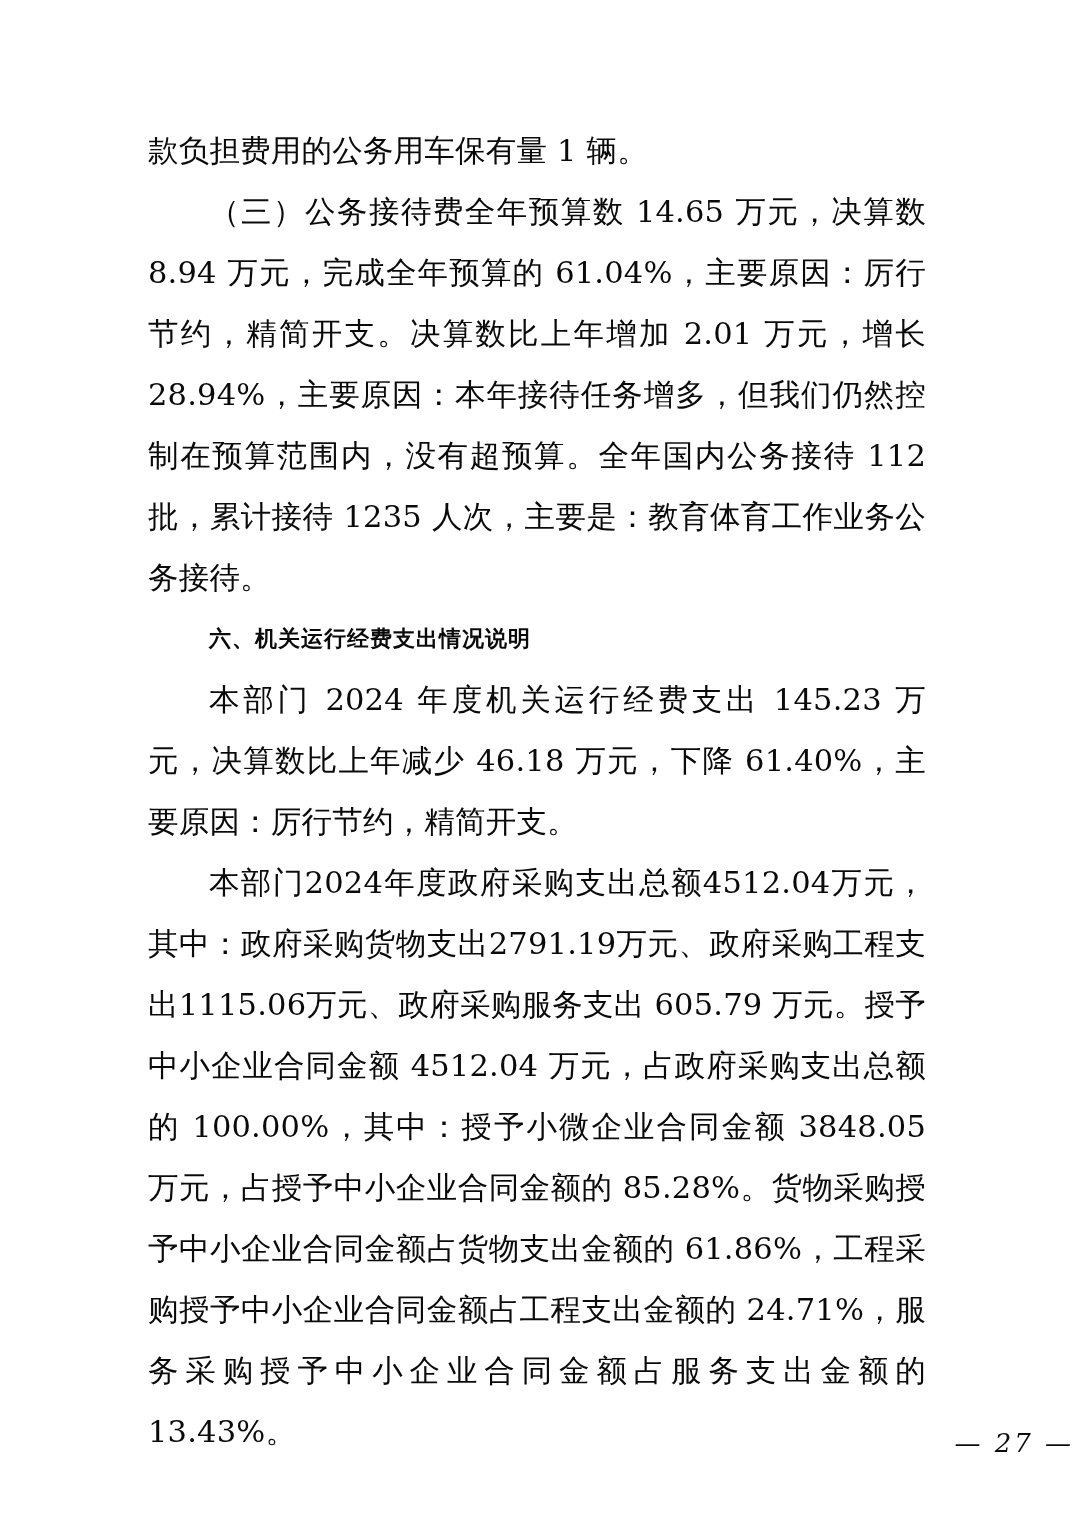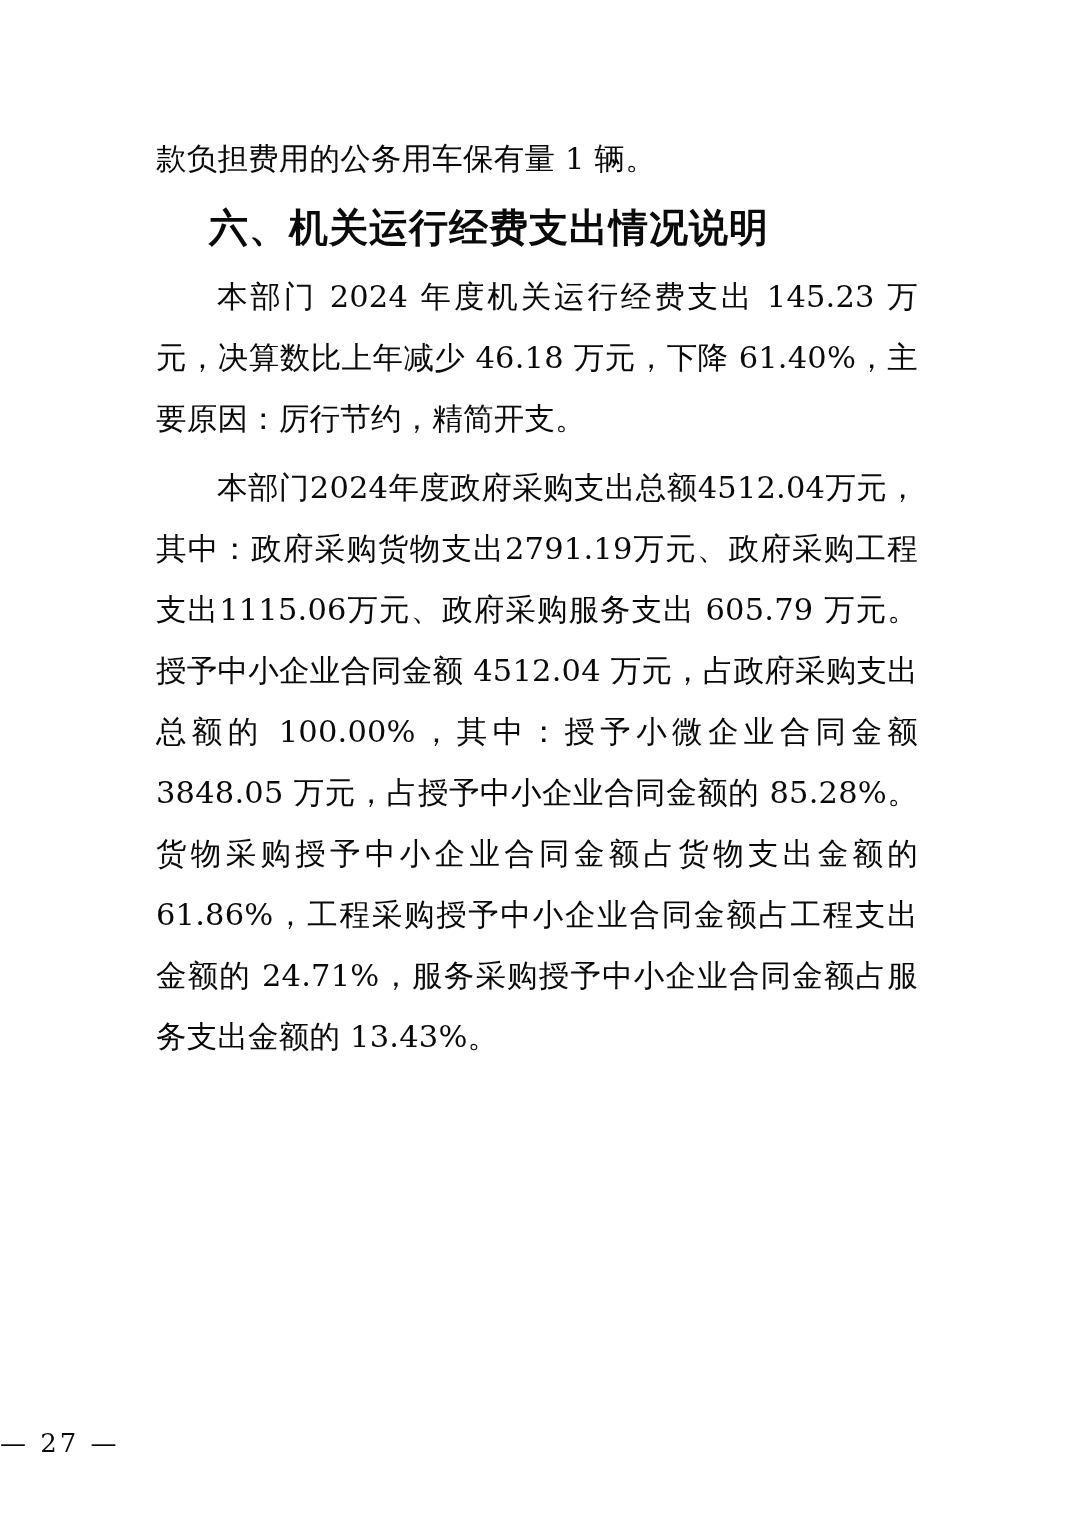--- a/index.html
+++ b/index.html
@@ -26,56 +26,58 @@
   }
   .body-text {
     font-size: 30.5px;
     line-height: 61px;
     text-align: justify;
     text-justify: inter-ideograph;
     letter-spacing: 0.2px;
     font-family: "DejaVu Serif", "Liberation Serif", serif;
   }
   .para {
-    margin: 8px;
+    margin: 0;
     text-indent: 0;
   }
   .para.indent {
     text-indent: 61px;
   }
   .heading {
     margin: 0;
-    font-size: 39px;
+    font-size: 22px;
     line-height: 61px;
     font-weight: bold;
     text-indent: 61px;
     font-family: "DejaVu Sans", "Liberation Sans", sans-serif;
     letter-spacing: 1px;
   }
   .footer {
     position: absolute;
     left: 0;
     right: 0;
     bottom: 62px;
-    text-align: left;
+    text-align: right;
     font-size: 26px;
     letter-spacing: 3px;
     font-family: "DejaVu Serif", "Liberation Serif", serif;
     color: #0a0a0a;
+    font-style: italic;
   }
 </style>
 </head>
 <body>
 
 <div class="page">
 
   <div class="body-text">
 
     <p class="para">款负担费用的公务用车保有量 1 辆。</p>
 
+    <p class="para indent">（三）公务接待费全年预算数 14.65 万元，决算数 8.94 万元，完成全年预算的 61.04%，主要原因：厉行节约，精简开支。决算数比上年增加 2.01 万元，增长 28.94%，主要原因：本年接待任务增多，但我们仍然控制在预算范围内，没有超预算。全年国内公务接待 112 批，累计接待 1235 人次，主要是：教育体育工作业务公务接待。</p>
 
     <h2 class="heading">六、机关运行经费支出情况说明</h2>
 
     <p class="para indent">本部门 2024 年度机关运行经费支出 145.23 万元，决算数比上年减少 46.18 万元，下降 61.40%，主要原因：厉行节约，精简开支。</p>
 
 
     <p class="para indent">本部门2024年度政府采购支出总额4512.04万元，其中：政府采购货物支出2791.19万元、政府采购工程支出1115.06万元、政府采购服务支出 605.79 万元。授予中小企业合同金额 4512.04 万元，占政府采购支出总额的 100.00%，其中：授予小微企业合同金额 3848.05 万元，占授予中小企业合同金额的 85.28%。货物采购授予中小企业合同金额占货物支出金额的 61.86%，工程采购授予中小企业合同金额占工程支出金额的 24.71%，服务采购授予中小企业合同金额占服务支出金额的 13.43%。</p>
 
   </div>
 

